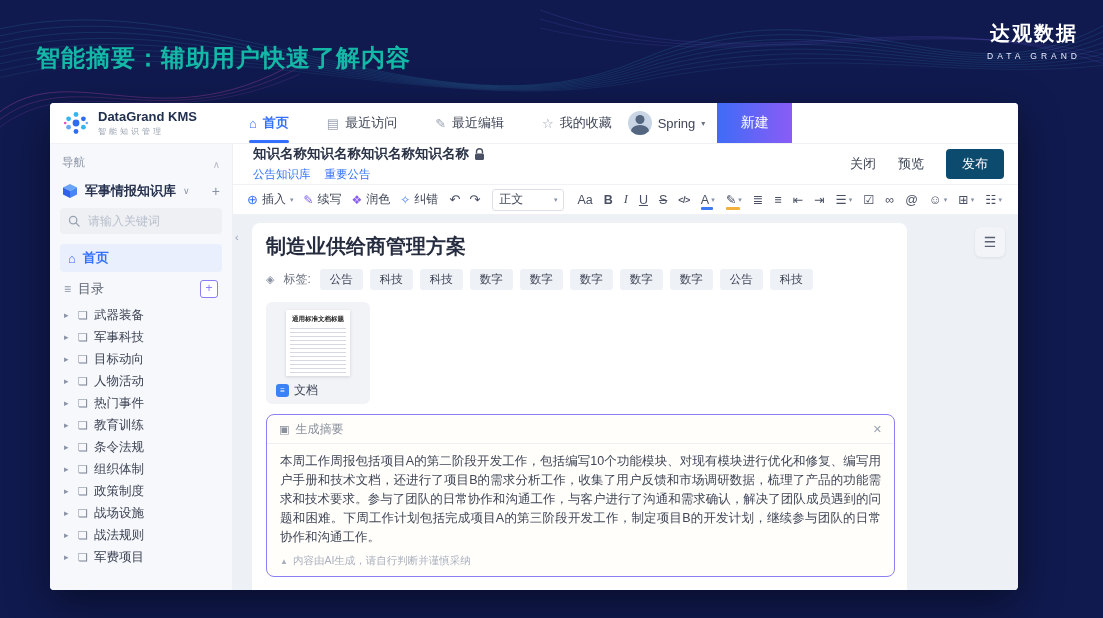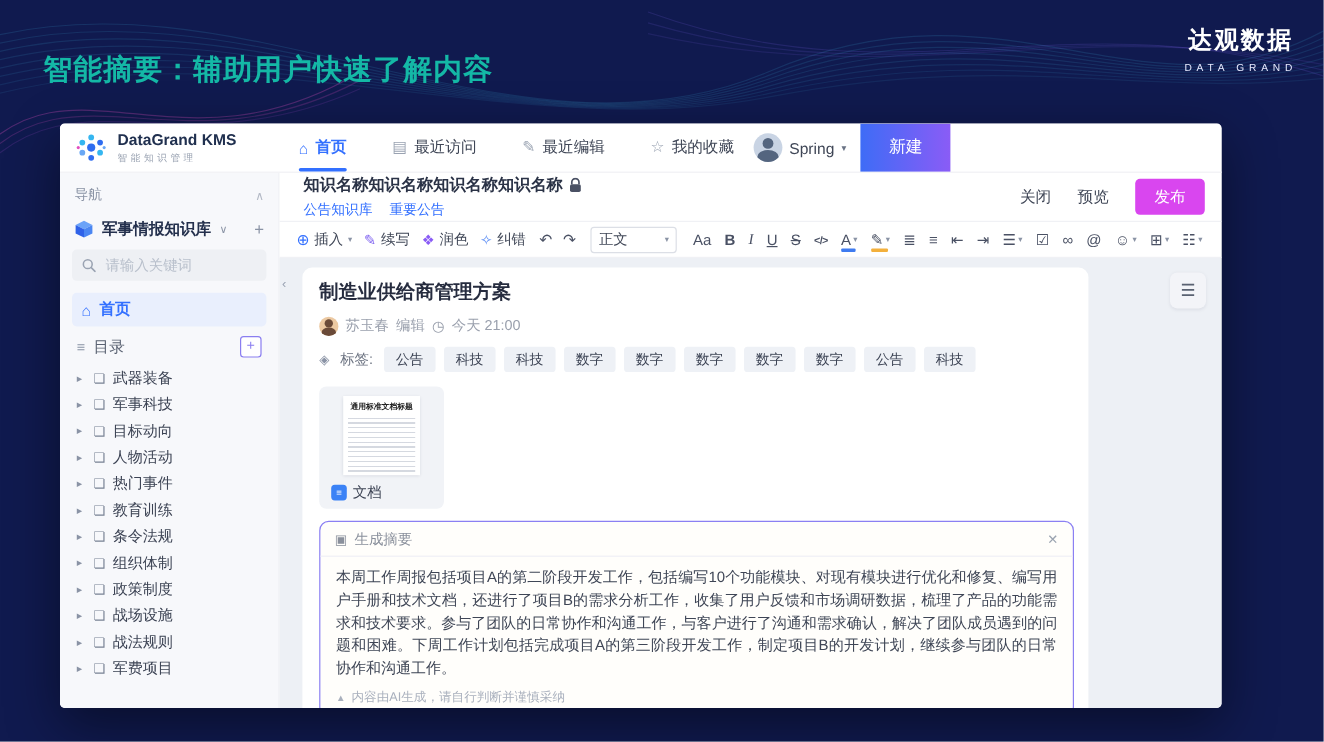--- a/index.html
+++ b/index.html
@@ -56,21 +56,21 @@
   .titem .bk{color:#7b8496;font-size:11px;}
   
   .main{position:absolute;left:183px;top:40px;right:0;bottom:0;}
   .subhead{height:42px;border-bottom:1px solid #f0f1f5;display:flex;align-items:center;padding:0 14px 0 20px;background:#fff;box-sizing:border-box;}
   .khead{display:flex;flex-direction:column;gap:4px;}
   .ktitle{font-size:13.5px;font-weight:700;color:#2a3246;display:flex;align-items:center;gap:5px;}
   .klinks{display:flex;gap:14px;font-size:11.5px;}
   .klinks a{color:#3370ff;text-decoration:none;cursor:pointer;}
   .subbtns{margin-left:auto;display:flex;align-items:center;gap:22px;}
   .textbtn{font-size:13px;color:#3f4656;cursor:pointer;}
-  .publish{background:#d946ef;color:#fff;font-size:13px;border-radius:4px;padding:6px 16px;cursor:pointer;}
+  .publish{background:#0c4a6e;color:#fff;font-size:13px;border-radius:4px;padding:6px 16px;cursor:pointer;}
   
   .edittoolbar{height:30px;display:flex;align-items:center;gap:7px;padding:0 14px;border-bottom:1px solid #f0f1f5;background:#fff;font-size:12px;color:#3f4656;box-sizing:border-box;white-space:nowrap;}
   .ai{display:flex;align-items:center;gap:4px;cursor:pointer;margin-right:3px;}
   .ai .aicon{font-size:12px;}
   .ai.insert .aicon{color:#3370ff;font-size:13px;}
   .ai.cont .aicon{color:#7a5cf0;}
   .ai.polish .aicon{color:#8a5cf6;}
   .ai.proof .aicon{color:#5b8df5;}
   .ai .caret{font-size:7px;color:#8a93a5;}
   .histbtn{font-size:13px;color:#4a5164;cursor:pointer;padding:0 1px;}
@@ -83,21 +83,21 @@
   .fmt.fb{font-weight:700;}
   .fmt.fi{font-style:italic;font-family:"Liberation Serif","DejaVu Serif",serif;}
   .fmt.fu{text-decoration:underline;}
   .fmt.fs{text-decoration:line-through;}
   .fmt.fc{font-size:9px;font-weight:700;letter-spacing:-.5px;}
   
   .canvas{position:absolute;left:0;right:0;top:72px;bottom:0;background:#edf0f5;}
   .collapse-handle{position:absolute;left:2px;top:16px;color:#9aa3b2;font-size:11px;cursor:pointer;}
   .outlinebtn{position:absolute;left:742px;top:12px;width:30px;height:30px;background:#f3f4f8;border-radius:6px;display:flex;align-items:center;justify-content:center;color:#5a6272;font-size:14px;cursor:pointer;box-shadow:0 1px 3px rgba(20,30,60,.08);}
   .page{position:absolute;left:19px;top:8px;width:655px;bottom:0;background:#fff;border-radius:8px 8px 0 0;padding:8px 14px;box-sizing:border-box;overflow:hidden;}
-  .dtitle{font-size:16px;font-weight:700;color:#262c3f;margin:2px 0 0;}
+  .dtitle{font-size:20px;font-weight:700;color:#262c3f;margin:2px 0 0;}
   .authrow{display:flex;align-items:center;gap:6px;font-size:12px;color:#9aa0ad;margin-top:9px;}
   .avatar2{width:16px;height:16px;border-radius:50%;background:#ecc9a2;position:relative;overflow:hidden;flex:none;}
   .avatar2::before{content:"";position:absolute;top:2px;left:50%;transform:translateX(-50%);width:7px;height:7px;border-radius:50%;background:#6a4a38;}
   .avatar2::after{content:"";position:absolute;top:9px;left:50%;transform:translateX(-50%);width:12px;height:8px;border-radius:50% 50% 0 0;background:#6a4a38;}
   .clock{font-size:12px;color:#9aa0ad;}
   .tagsrow{display:flex;align-items:center;gap:9px;margin-top:9px;font-size:12px;color:#6b7280;}
   .tagsrow .tgicon{color:#8a93a5;font-size:11px;}
   .pill{background:#eef1f6;border-radius:3px;padding:3px 10px;font-size:11.5px;color:#3c4354;cursor:pointer;}
   .thumb{width:104px;margin-top:12px;background:#f1f3f7;border-radius:6px;padding:8px 0 5px;cursor:pointer;}
   .minipage{width:64px;height:66px;background:#fff;margin:0 auto;box-shadow:0 1px 3px rgba(20,30,60,.15);padding:5px 4px;box-sizing:border-box;}
@@ -458,27 +458,20 @@
 
     <div class="canvas">
       <span class="collapse-handle">‹</span>
       <div class="outlinebtn">
         <span>☰</span>
       </div>
 
       <div class="page">
         <div class="dtitle">制造业供给商管理方案</div>
 
-        <div class="authrow">
-          <span class="avatar2"></span>
-          <span>苏玉春</span>
-          <span>编辑</span>
-          <span class="clock">◷</span>
-          <span>今天 21:00</span>
-        </div>
 
         <div class="tagsrow">
           <span class="tgicon">◈</span>
           <span>标签:</span>
           <span style="display:inline-flex;gap:7px;">
 
           <span class="pill">公告</span>
               <span class="pill">科技</span>
               <span class="pill">科技</span>
               <span class="pill">数字</span>

